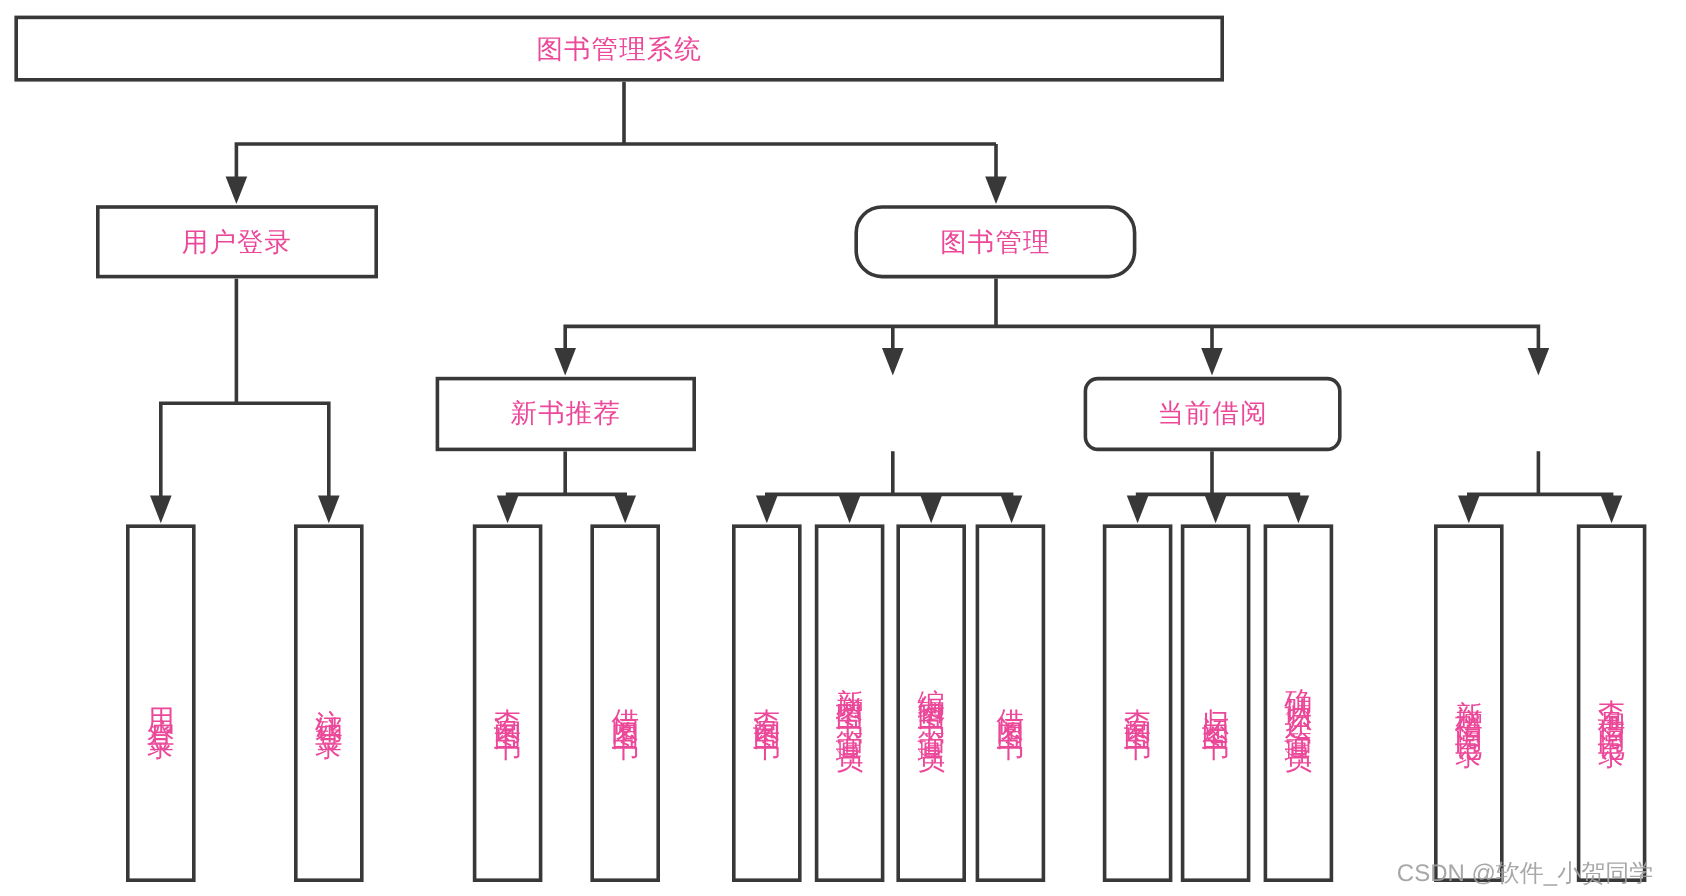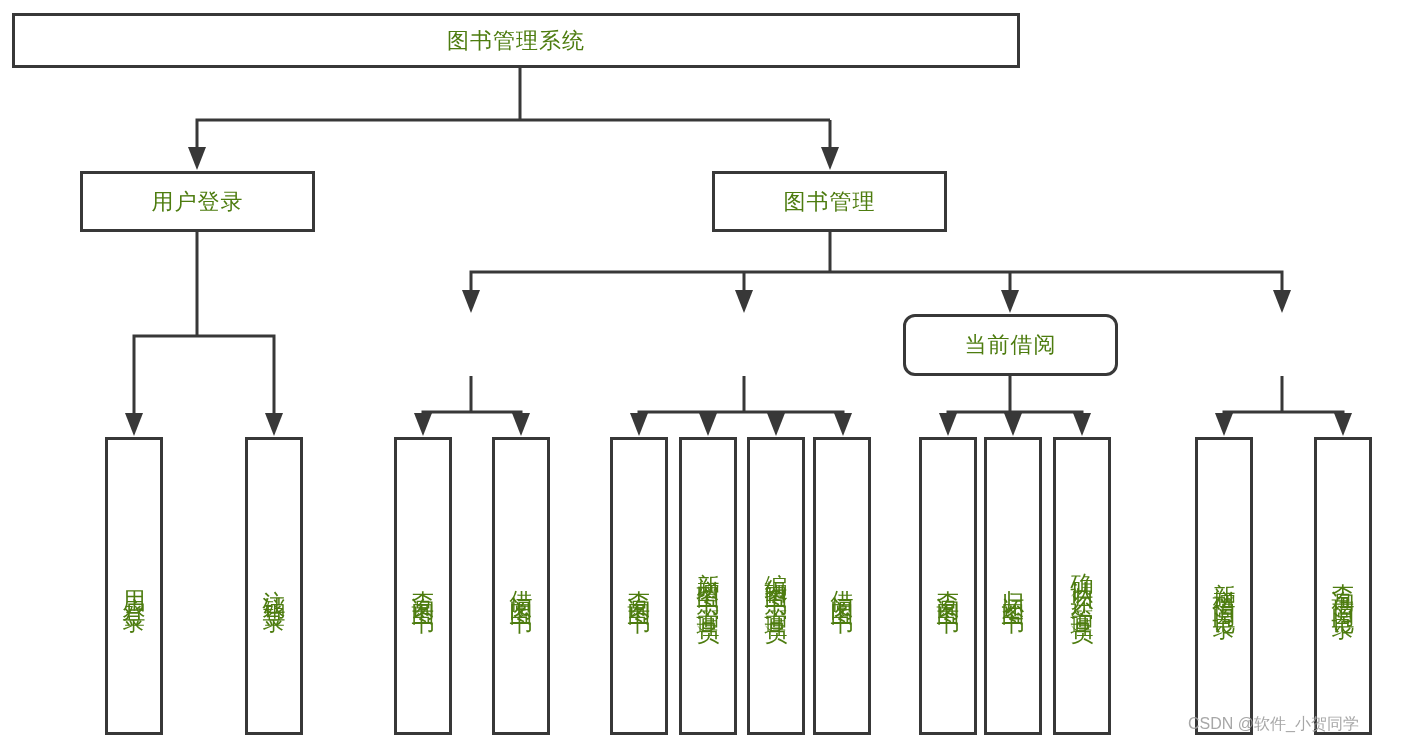--- a/index.html
+++ b/index.html
@@ -23,44 +23,44 @@
     height: 747px;
   }
   .node {
     position: absolute;
     box-sizing: border-box;
     border: 3px solid #383838;
     background: #ffffff;
     display: flex;
     align-items: center;
     justify-content: center;
-    color: #4d7c0f;
+    color: #ec4899;
   }
   .node-h {
     font-size: 22px;
     letter-spacing: 1px;
     white-space: nowrap;
   }
   .node-v {
     top: 437px;
     width: 58px;
     height: 298px;
     font-size: 23px;
   }
   .node-v .vtext {
     writing-mode: vertical-rl;
     letter-spacing: 7px;
     line-height: 1;
     max-height: 286px;
   }
   .watermark {
     position: absolute;
-    left: 1188px;
+    left: 1164px;
     top: 714px;
-    font-size: 16px;
+    font-size: 20px;
     color: rgba(160,160,160,0.92);
     white-space: nowrap;
     z-index: 5;
   }
 </style>
 </head>
 <body>
 
 <div id="stage">
 
@@ -93,22 +93,23 @@
       <polygon points="1004,413 1022,413 1013,436"></polygon>
       <polygon points="1073,413 1091,413 1082,436"></polygon>
       <polygon points="1215,413 1233,413 1224,436"></polygon>
       <polygon points="1334,413 1352,413 1343,436"></polygon>
     </g>
   </svg>
 
   <div class="node node-h" style="left:12px; top:13px; width:1008px; height:55px;">图书管理系统</div>
 
   <div class="node node-h" style="left:80px; top:171px; width:235px; height:61px;">用户登录</div>
-  <div class="node node-h" style="left:712px; top:171px; width:235px; height:61px;">图书管理</div>
+  <div class="node node-h" style="left:712px; top:171px; width:235px; height:61px;border-radius:23px;">图书管理</div>
 
+  <div class="node node-h" style="left:363px; top:314px; width:217px; height:62px;">新书推荐</div>
   <div class="node node-h" style="left:903px; top:314px; width:215px; height:62px;border-radius:12px;">当前借阅</div>
 
   <div class="node node-v" style="left:105px;">
     <span class="vtext">用户登录</span>
   </div>
   <div class="node node-v" style="left:245px;">
     <span class="vtext">注销登录</span>
   </div>
 
   <div class="node node-v" style="left:394px;">

